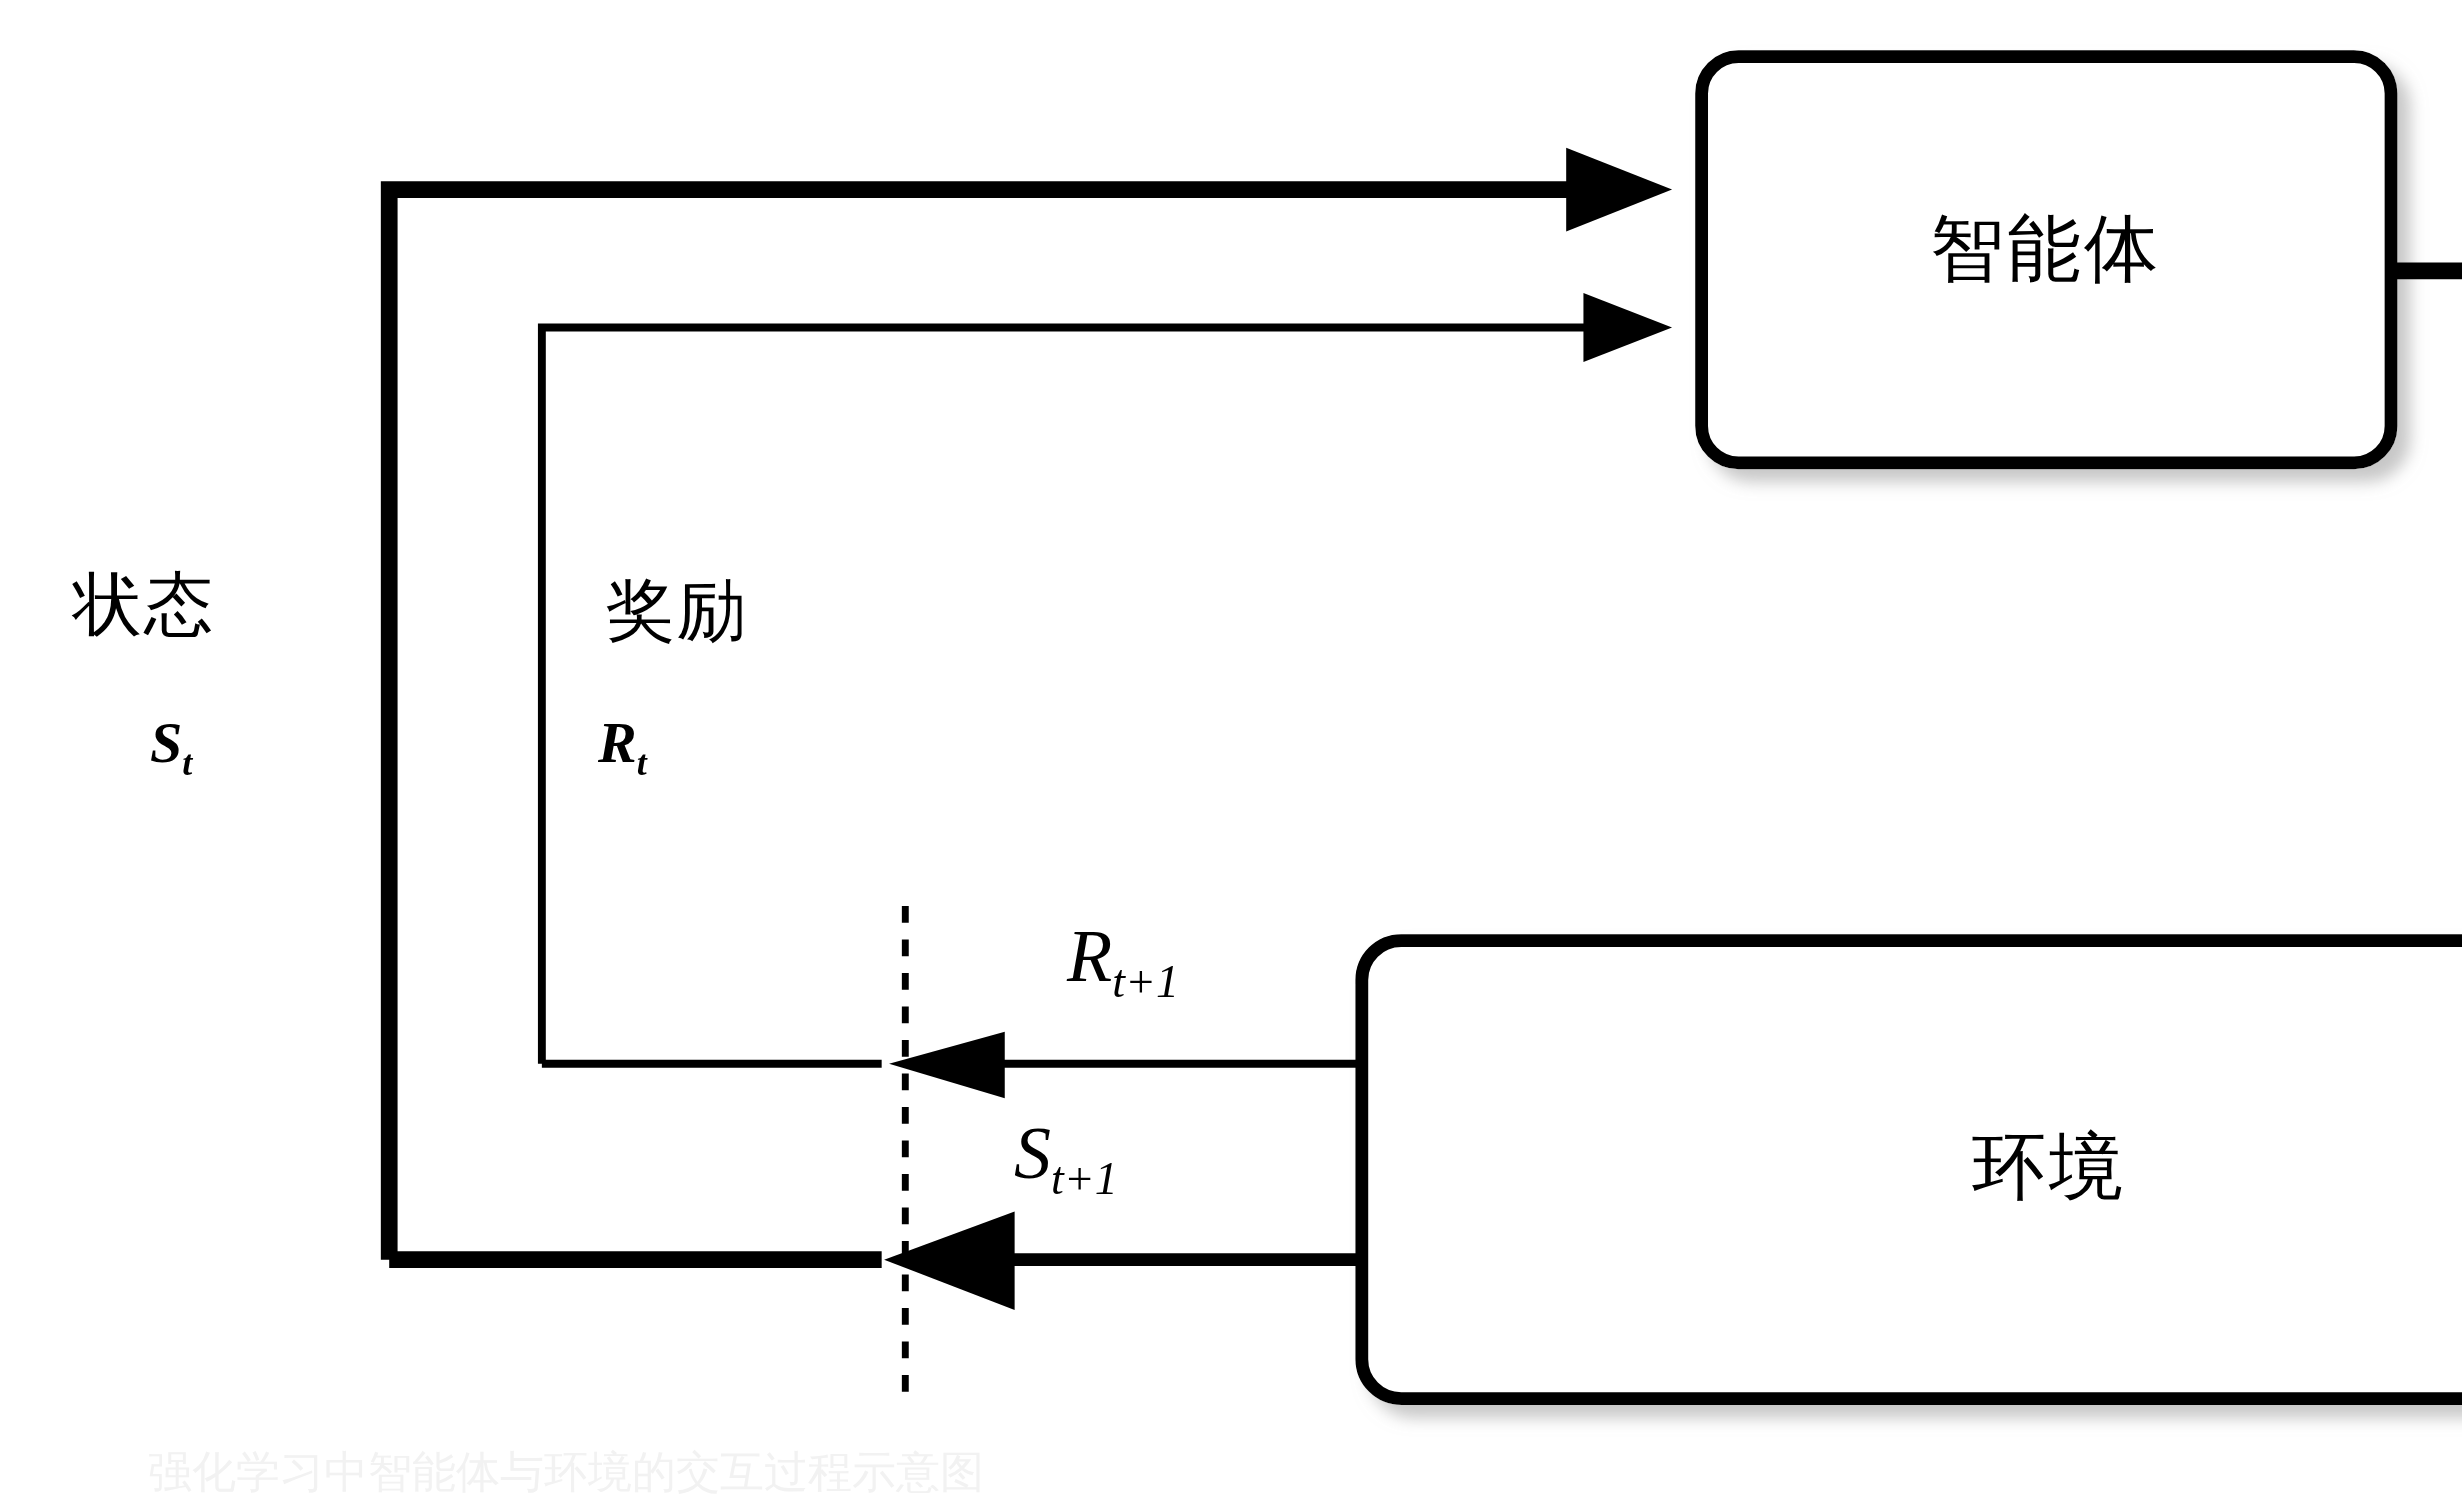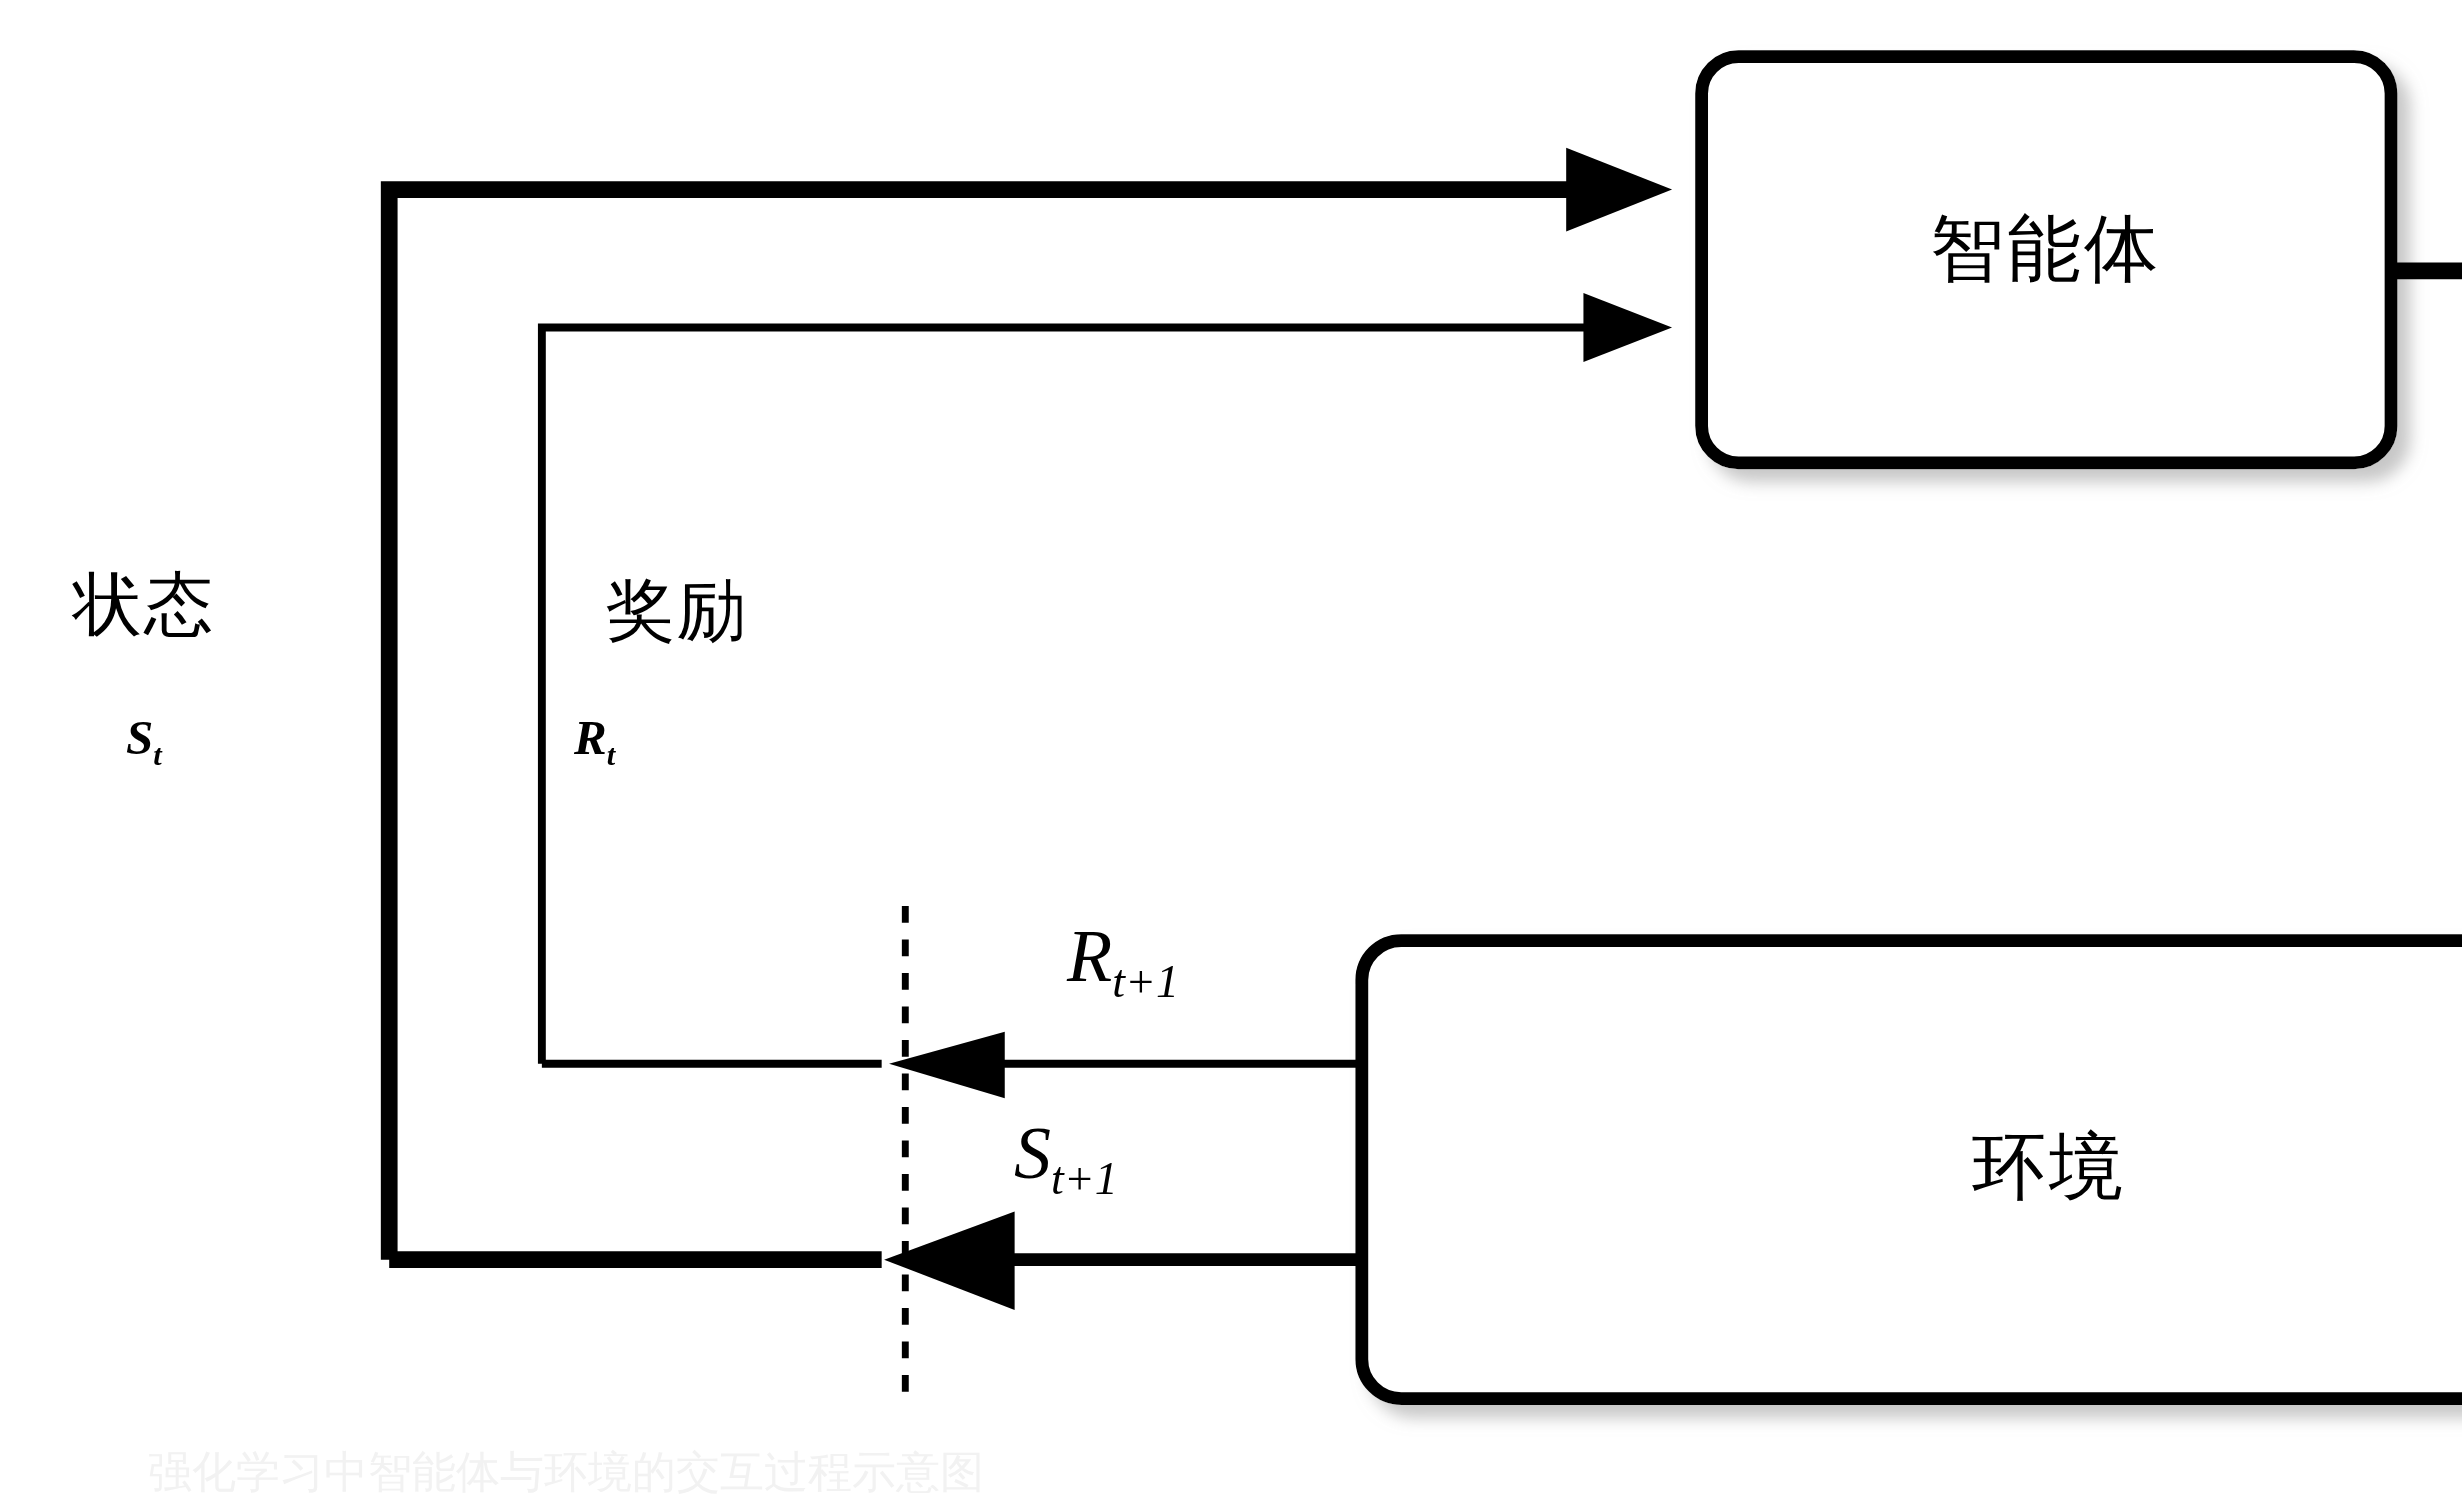--- a/index.html
+++ b/index.html
@@ -39,24 +39,25 @@
     letter-spacing: 3px;
   }
   .side-word {
     font-size: 69px;
     letter-spacing: 2px;
   }
   .math-label {
     font-family: "Liberation Serif", "DejaVu Serif", serif;
     font-style: italic;
     font-weight: bold;
-    font-size: 49px;
+    font-size: 58px;
     color: #000000;
     white-space: nowrap;
     position: absolute;
+    margin-left: 24px;
   }
   .math-label .sub {
     font-size: 0.62em;
     font-style: italic;
     font-weight: bold;
     vertical-align: sub;
     letter-spacing: 0;
   }
   .edge-math {
     font-family: "Liberation Serif", "DejaVu Serif", serif;

